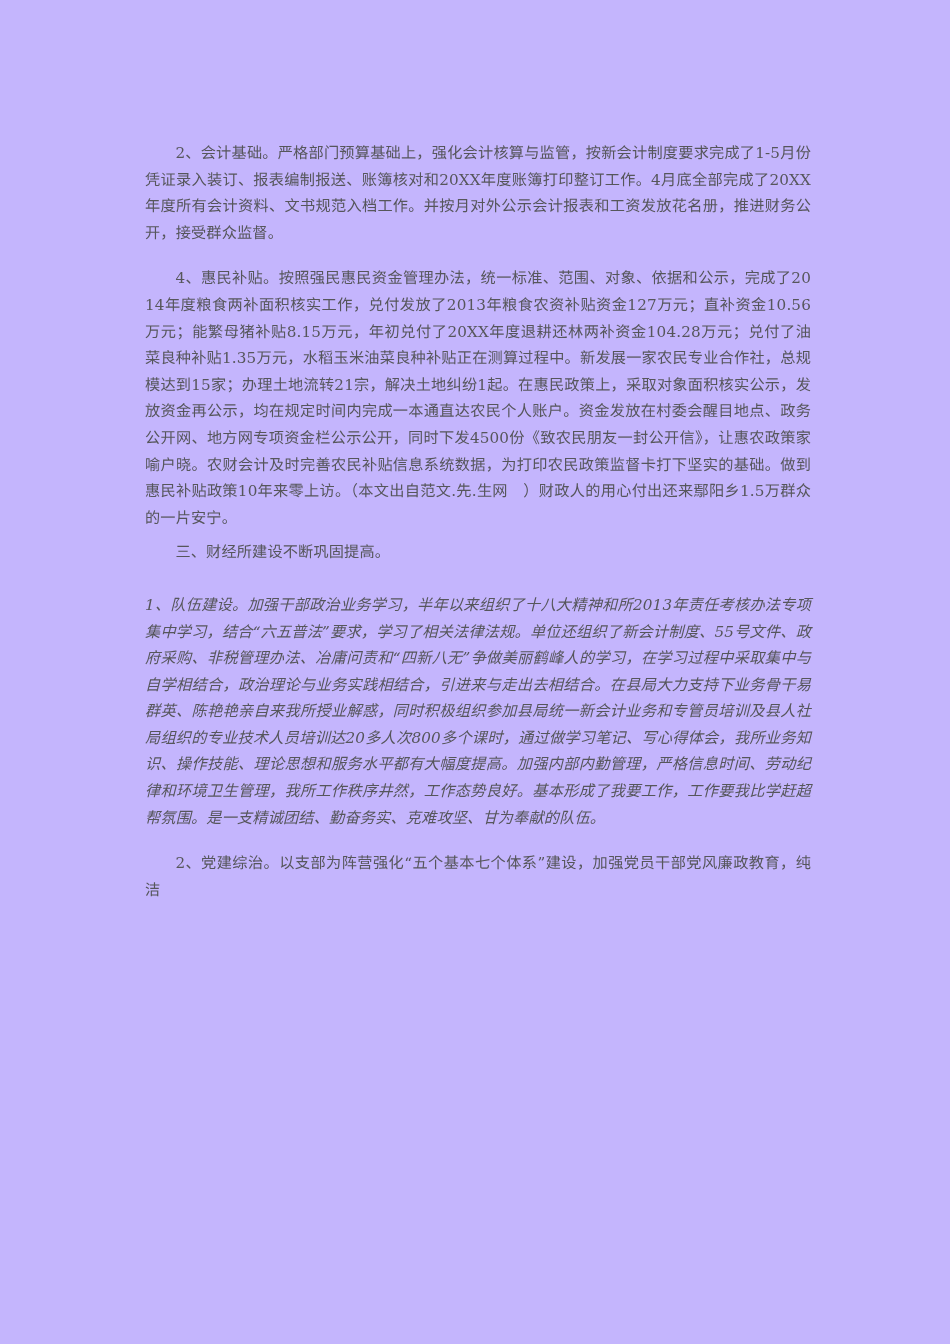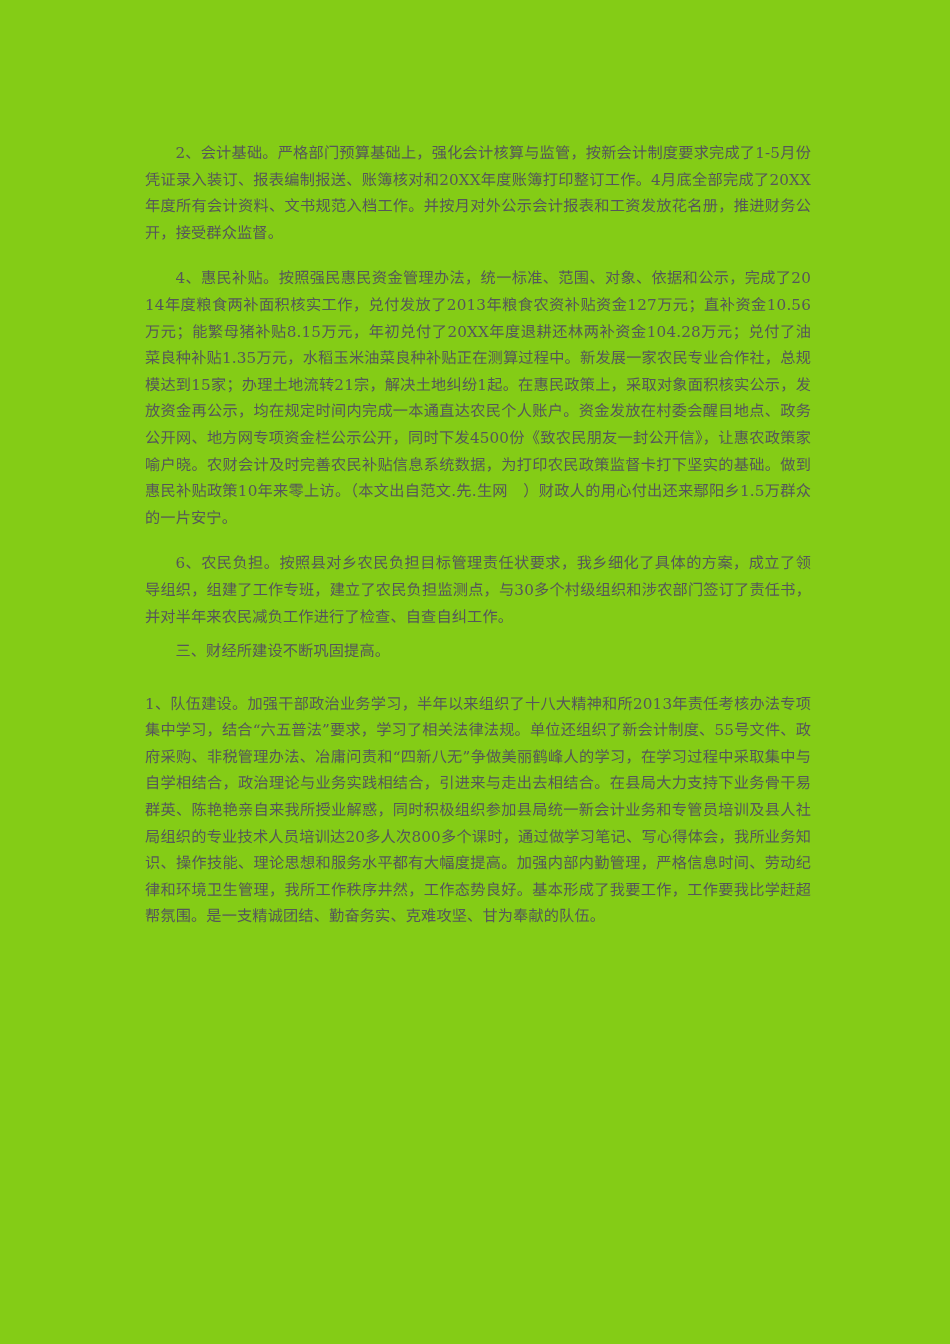--- a/index.html
+++ b/index.html
@@ -7,21 +7,21 @@
     margin: 0;
     padding: 0;
     background: #ffffff;
   }
 
   .page {
     position: relative;
     width: 950px;
     height: 1344px;
     margin: 0 auto;
-    background: #84cc16;
+    background: #c4b5fd;
     overflow: hidden;
     box-sizing: border-box;
   }
 
   .doc-body {
     position: absolute;
     left: 145px;
     top: 140px;
     width: 666px;
   }
@@ -49,35 +49,36 @@
     text-indent: 0;
   }
 
   .para.heading {
     text-indent: 2em;
     margin-top: 8px;
   }
 
   .para.heading + .para {
     margin-top: 26px;
+    font-style: italic;
   }
 </style>
 </head>
 <body>
 
 <div class="page">
   <div class="doc-body">
 
     <p class="para">2、会计基础。严格部门预算基础上，强化会计核算与监管，按新会计制度要求完成了1-5月份凭证录入装订、报表编制报送、账簿核对和20XX年度账簿打印整订工作。4月底全部完成了20XX年度所有会计资料、文书规范入档工作。并按月对外公示会计报表和工资发放花名册，推进财务公开，接受群众监督。</p>
 
 
     <p class="para">4、惠民补贴。按照强民惠民资金管理办法，统一标准、范围、对象、依据和公示，完成了2014年度粮食两补面积核实工作，兑付发放了2013年粮食农资补贴资金127万元；直补资金10.56万元；能繁母猪补贴8.15万元，年初兑付了20XX年度退耕还林两补资金104.28万元；兑付了油菜良种补贴1.35万元，水稻玉米油菜良种补贴正在测算过程中。新发展一家农民专业合作社，总规模达到15家；办理土地流转21宗，解决土地纠纷1起。在惠民政策上，采取对象面积核实公示，发放资金再公示，均在规定时间内完成一本通直达农民个人账户。资金发放在村委会醒目地点、政务公开网、地方网专项资金栏公示公开，同时下发4500份《致农民朋友一封公开信》，让惠农政策家喻户晓。农财会计及时完善农民补贴信息系统数据，为打印农民政策监督卡打下坚实的基础。做到惠民补贴政策10年来零上访。（本文出自范文.先.生网　）财政人的用心付出还来鄢阳乡1.5万群众的一片安宁。</p>
 
 
-    <p class="para">6、农民负担。按照县对乡农民负担目标管理责任状要求，我乡细化了具体的方案，成立了领导组织，组建了工作专班，建立了农民负担监测点，与30多个村级组织和涉农部门签订了责任书，并对半年来农民减负工作进行了检查、自查自纠工作。</p>
 
     <p class="para heading">三、财经所建设不断巩固提高。</p>
 
     <p class="para no-indent">1、队伍建设。加强干部政治业务学习，半年以来组织了十八大精神和所2013年责任考核办法专项集中学习，结合“六五普法”要求，学习了相关法律法规。单位还组织了新会计制度、55号文件、政府采购、非税管理办法、冶庸问责和“四新八无”争做美丽鹤峰人的学习，在学习过程中采取集中与自学相结合，政治理论与业务实践相结合，引进来与走出去相结合。在县局大力支持下业务骨干易群英、陈艳艳亲自来我所授业解惑，同时积极组织参加县局统一新会计业务和专管员培训及县人社局组织的专业技术人员培训达20多人次800多个课时，通过做学习笔记、写心得体会，我所业务知识、操作技能、理论思想和服务水平都有大幅度提高。加强内部内勤管理，严格信息时间、劳动纪律和环境卫生管理，我所工作秩序井然，工作态势良好。基本形成了我要工作，工作要我比学赶超帮氛围。是一支精诚团结、勤奋务实、克难攻坚、甘为奉献的队伍。</p>
 
+    <p class="para">2、党建综治。以支部为阵营强化“五个基本七个体系”建设，加强党员干部党风廉政教育，纯洁</p>
 
   </div>
 </div>
 
 </body></html>

